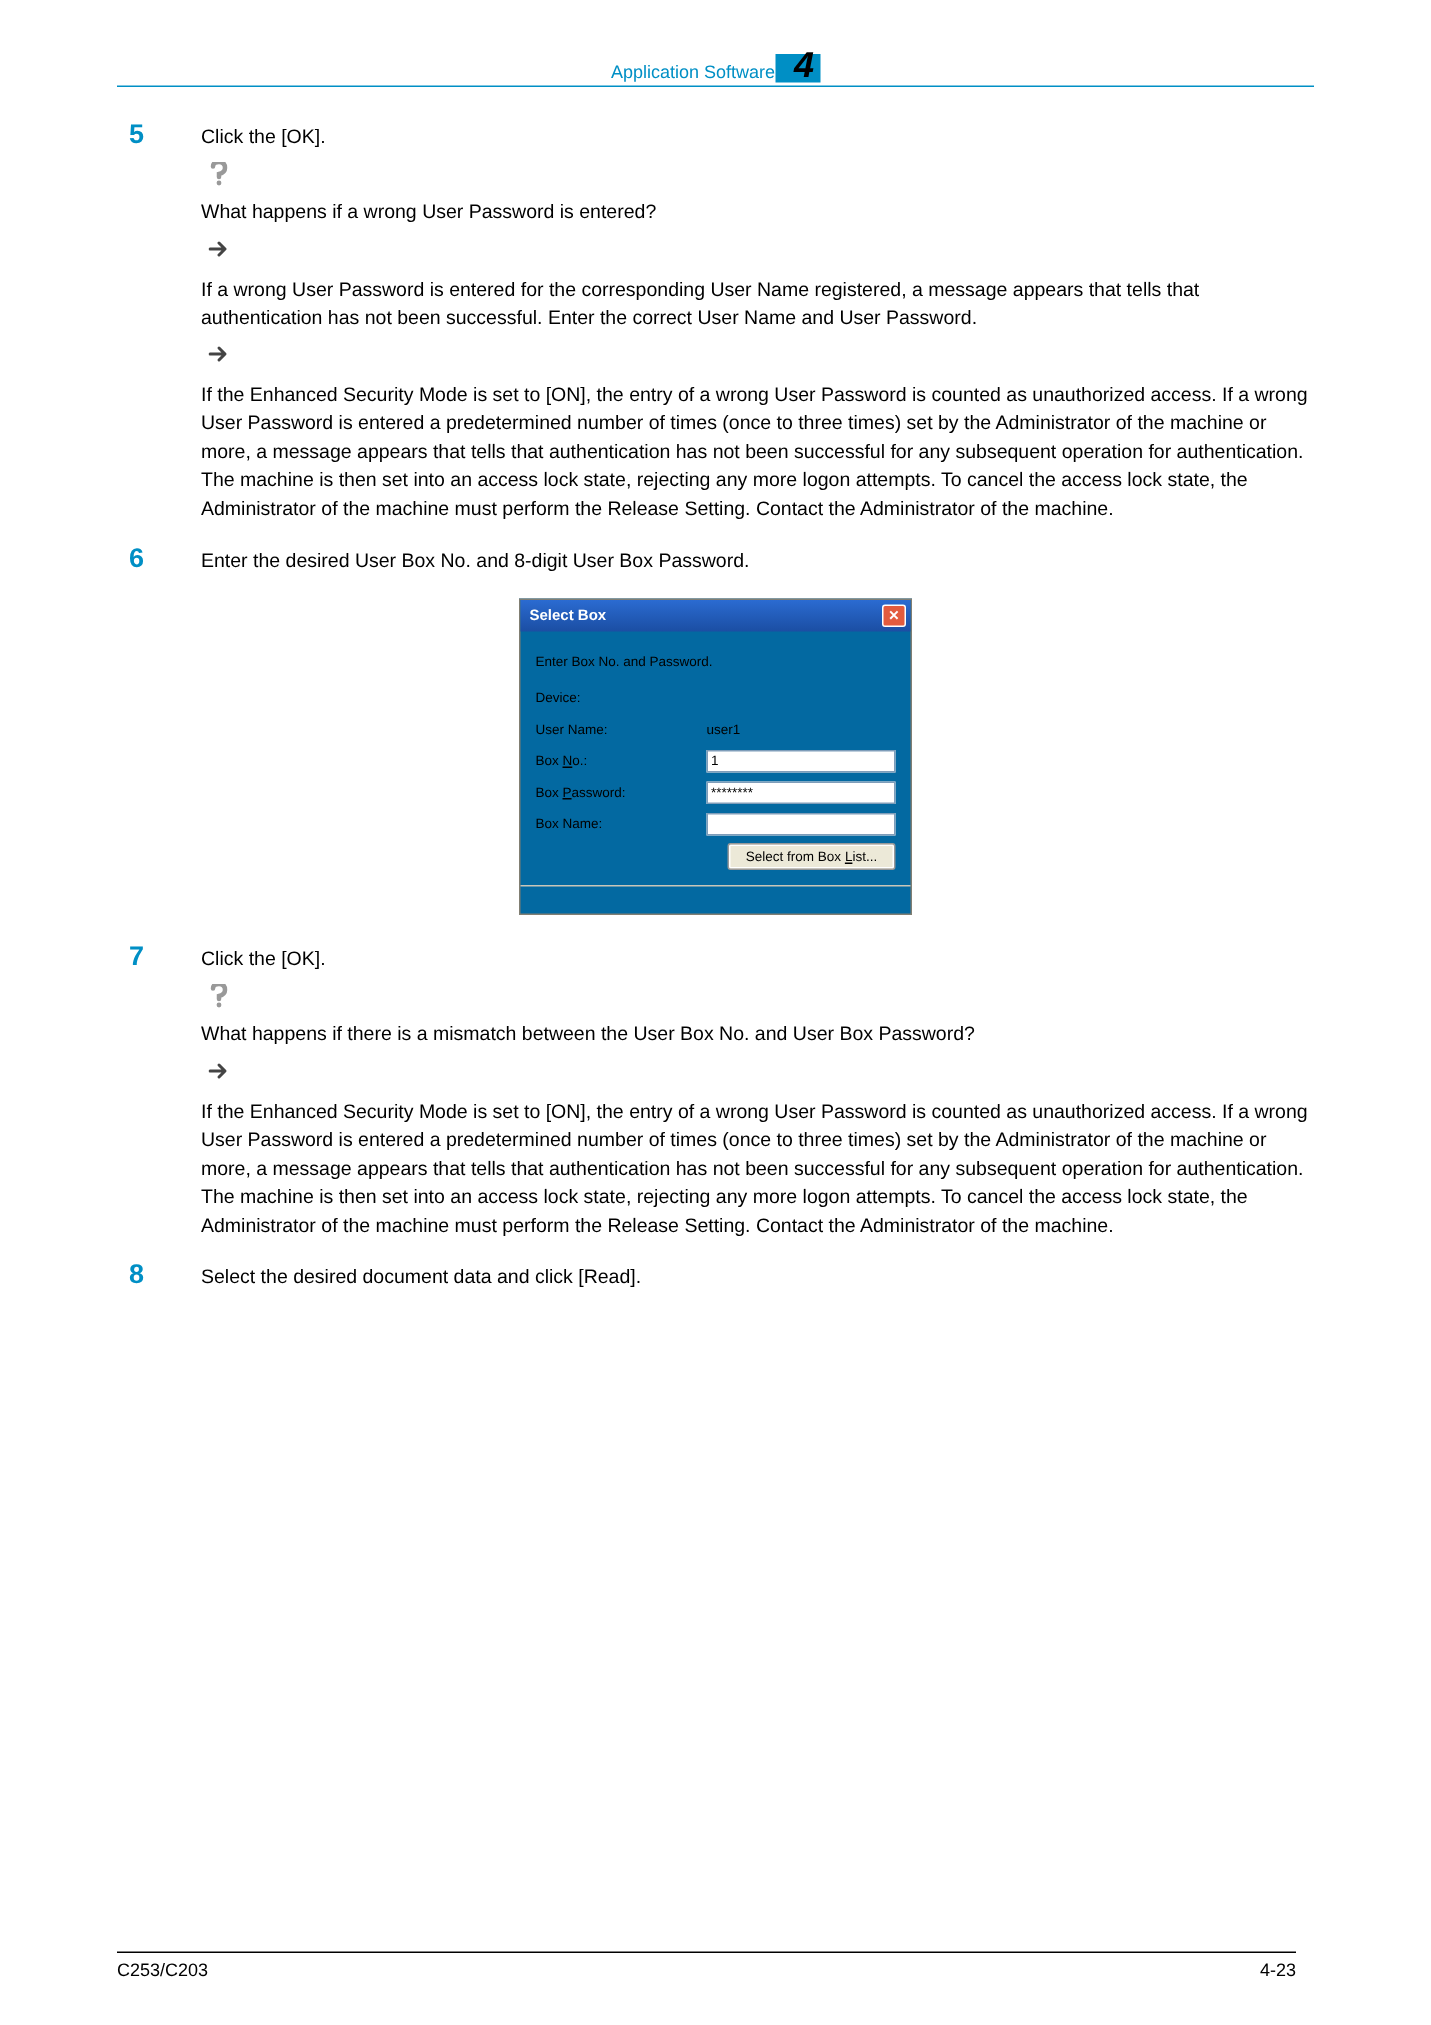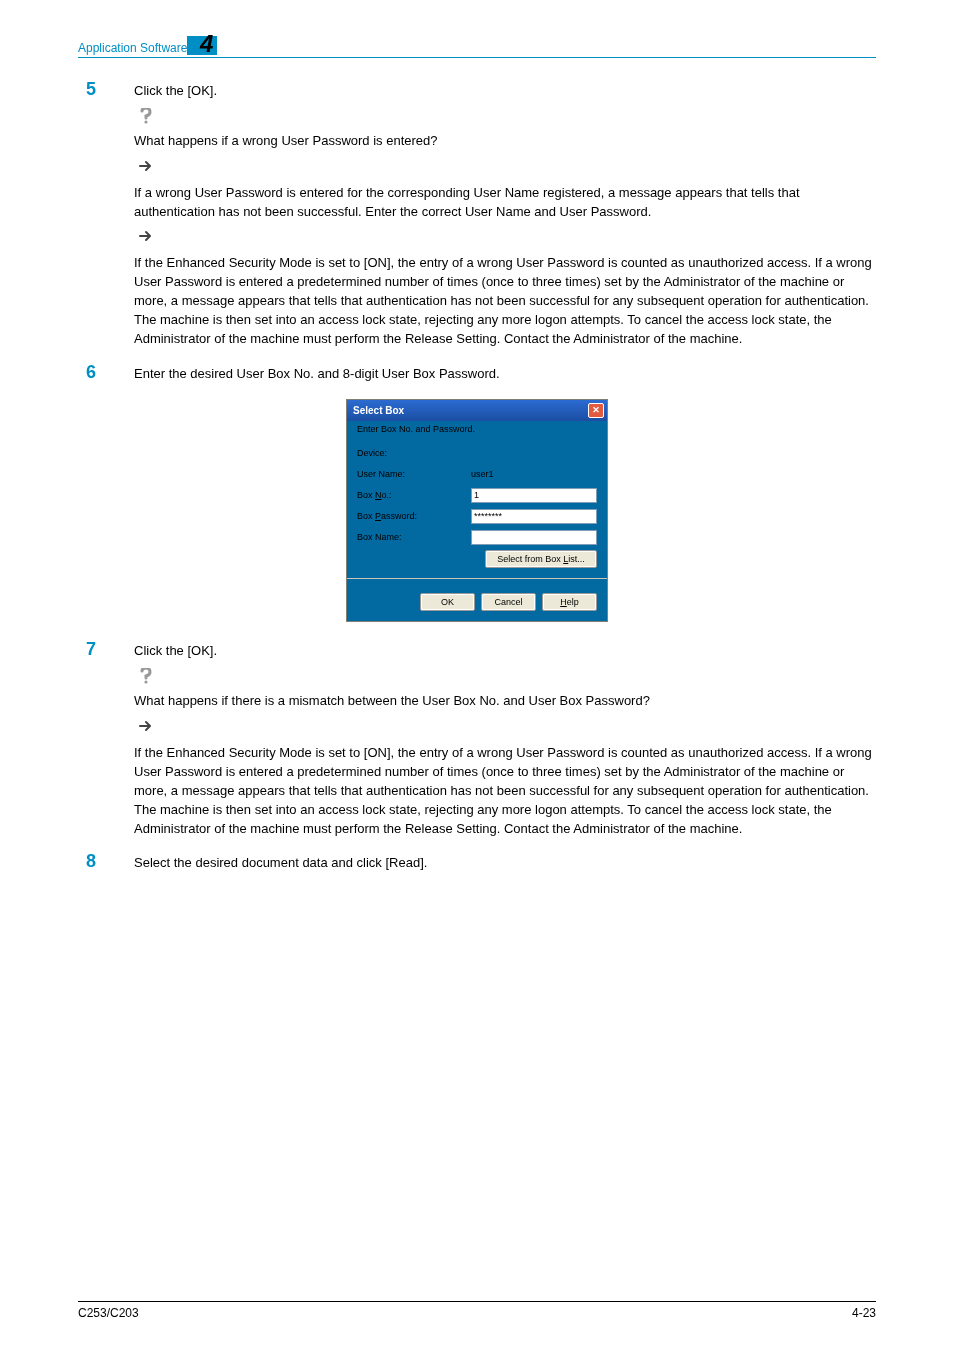--- a/index.html
+++ b/index.html
@@ -13,21 +13,21 @@
   .page {
     width: 954px;
     height: 1350px;
     position: relative;
     box-sizing: border-box;
     padding: 36px 78px 30px 78px;
   }
   .header {
     display: flex;
     align-items: flex-end;
-    justify-content: flex-start;
+    justify-content: center;
     border-bottom: 1px solid #008fc5;
     padding-bottom: 2px;
   }
   .header-left {
     font-size: 12px;
     color: #008fc5;
   }
   .header-right {
     position: relative;
   }
@@ -122,21 +122,21 @@
     border-radius: 2px;
     display: flex;
     align-items: center;
     justify-content: center;
     font-size: 9px;
     font-weight: bold;
     color: #fff;
     line-height: 1;
   }
   .dlg-body {
-    padding: 0 10px 10px 10px;
+    padding: 12px 10px 10px 10px;
   }
   .dlg-row {
     display: flex;
     align-items: center;
     margin-bottom: 5px;
     min-height: 16px;
   }
   .dlg-label {
     width: 72px;
     flex: 0 0 72px;
@@ -183,21 +183,21 @@
   .dlg-footer .dlg-btn { width: 55px; }
   .dlg-hr {
     border: none;
     border-top: 1px solid #c9c6b9;
     margin: 6px -10px 8px -10px;
   }
   .footer {
     position: absolute;
     bottom: 30px;
     left: 78px;
-    right: 78px;
+    right: 90px;
     border-top: 1px solid #000;
     padding-top: 4px;
     display: flex;
     justify-content: space-between;
     font-size: 12px;
   }
 </style>
 </head>
 <body>
 
@@ -279,25 +279,20 @@
             <div class="dlg-val"><input class="dlg-input" value="********" style=""></div>
           </div>
           <div class="dlg-row">
             <div class="dlg-label">Box Name:</div>
             <div class="dlg-val"><input class="dlg-input" style=""></div>
           </div>
           <div class="dlg-select-row">
             <button class="dlg-btn"><span>Select from Box </span><span class="u">L</span><span>ist...</span></button>
           </div>
           <hr class="dlg-hr">
-          <div class="dlg-footer">
-            <button class="dlg-btn">OK</button>
-            <button class="dlg-btn">Cancel</button>
-            <button class="dlg-btn"><span class="u">H</span><span>elp</span></button>
-          </div>
         </div>
       </div>
     </div>
 
     <div class="step">
       <div class="step-num">7</div>
       <div class="step-body">
         <div class="step-text">Click the [OK].</div>
         <div class="sub">
           <div class="sub-icon">

